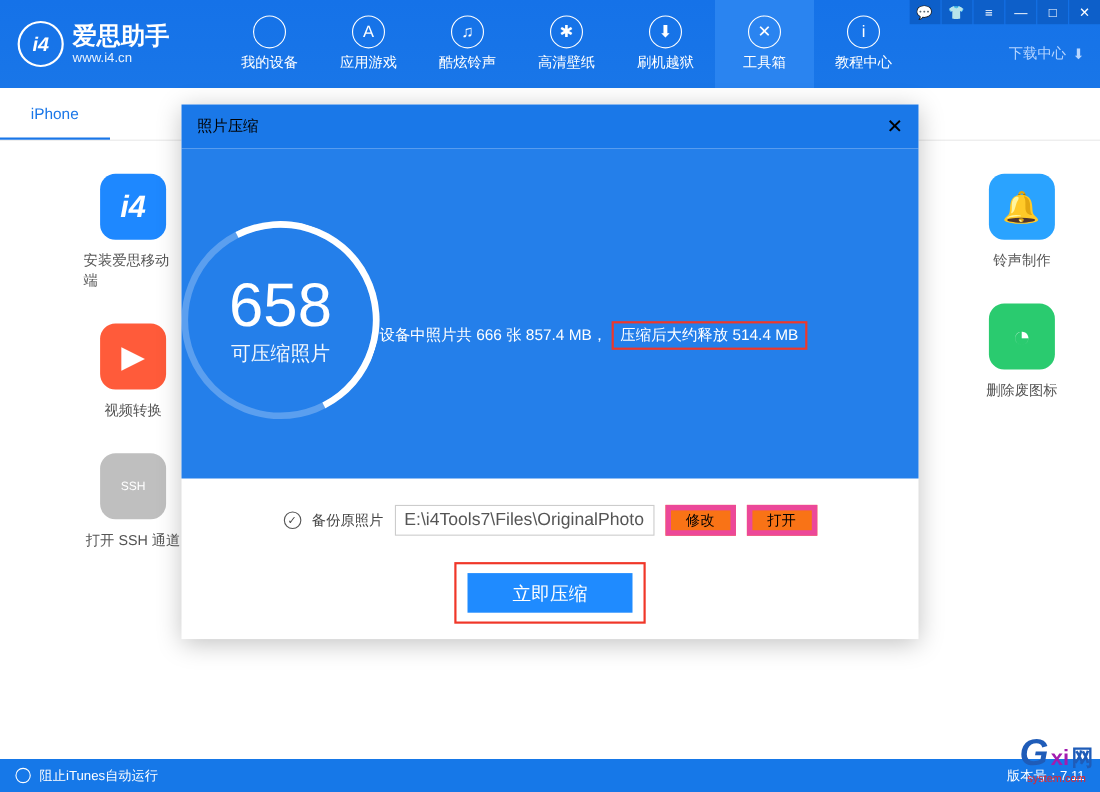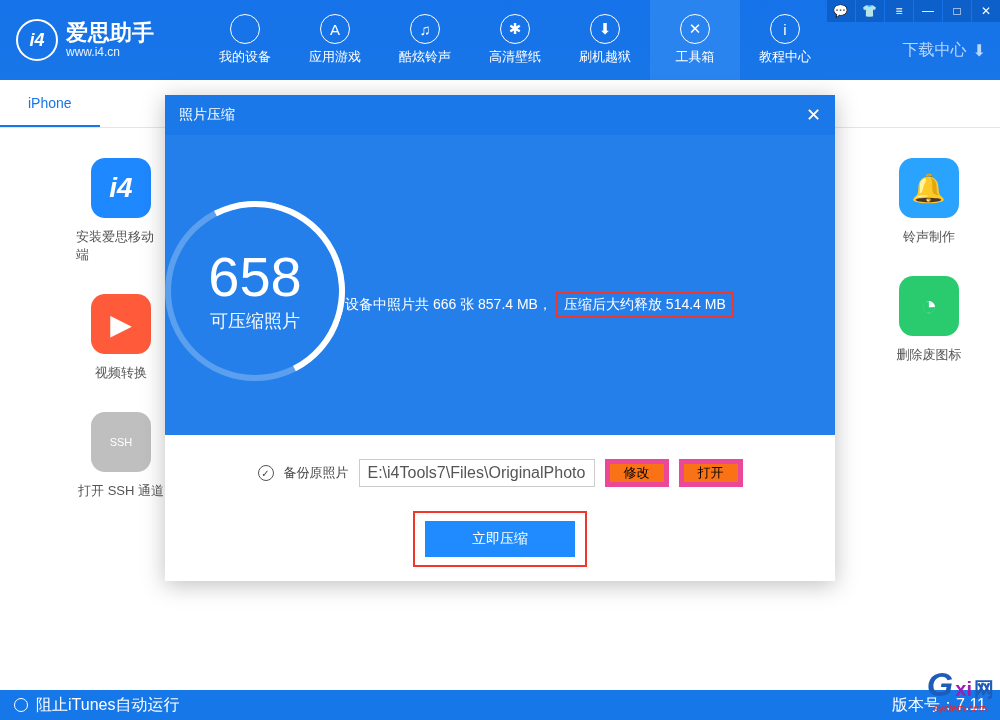--- a/index.html
+++ b/index.html
@@ -13,65 +13,65 @@
 .logo-title { font-size: 22px; font-weight: bold; line-height: 1.1; }
 .logo-sub { font-size: 12px; opacity: 0.9; }
 
 .nav { display: flex; height: 100%; }
 .nav-item { width: 90px; display: flex; flex-direction: column; align-items: center; justify-content: center; cursor: pointer; font-size: 13px; gap: 4px; }
 .nav-item.active { background: #2a84f0; }
 .nav-icon { width: 30px; height: 30px; border: 1.5px solid #fff; border-radius: 50%; display: flex; align-items: center; justify-content: center; font-size: 15px; }
 
 .titlebar-controls { position: absolute; top: 0; right: 0; display: flex; }
 .titlebar-btn { width: 28px; height: 22px; background: #0d5fc9; color: #fff; display: flex; align-items: center; justify-content: center; font-size: 12px; cursor: pointer; margin-left: 1px; }
-.dl-center { position: absolute; top: 40px; right: 14px; color: #b8d6ff; font-size: 16px; cursor: pointer; display: flex; align-items: center; gap: 6px; }
+.dl-center { position: absolute; top: 40px; right: 14px; color: #b8d6ff; font-size: 13px; cursor: pointer; display: flex; align-items: center; gap: 6px; }
 
 
 .subtabs { height: 48px; border-bottom: 1px solid #e5e5e5; display: flex; align-items: stretch; background: #fff; }
 .subtab { padding: 0 28px; display: flex; align-items: center; font-size: 14px; color: #333; border-bottom: 2px solid transparent; cursor: pointer; }
 .subtab.active { color: #1976e8; border-bottom-color: #1976e8; }
 
 
 .main { position: relative; height: 562px; background: #fff; }
 .side-col { position: absolute; top: 30px; width: 90px; display: flex; flex-direction: column; align-items: center; gap: 30px; }
 .side-left { left: 76px; }
 .side-right { right: 26px; }
 .tool-item { display: flex; flex-direction: column; align-items: center; gap: 10px; font-size: 13px; color: #555; cursor: pointer; }
 .tool-icon { width: 60px; height: 60px; border-radius: 14px; display: flex; align-items: center; justify-content: center; color: #fff; font-size: 28px; }
 .tool-i4 { background: #1e88ff; font-style: italic; font-weight: bold; }
 .tool-video { background: #ff5b3a; }
 .tool-ssh { background: #bfbfbf; font-size: 11px; font-weight: normal; position: relative; }
 .tool-bell { background: #2aa3ff; }
 .tool-clean { background: #2acb6f; }
 
 
-.statusbar { position: fixed; bottom: 0; left: 0; right: 0; height: 30px; background: #1678e8; color: #fff; display: flex; align-items: center; justify-content: space-between; padding: 0 14px; font-size: 16px; }
+.statusbar { position: fixed; bottom: 0; left: 0; right: 0; height: 30px; background: #1678e8; color: #fff; display: flex; align-items: center; justify-content: space-between; padding: 0 14px; font-size: 12px; }
 .status-left { display: flex; align-items: center; gap: 8px; }
 .status-circle { width: 14px; height: 14px; border: 1.5px solid #fff; border-radius: 50%; }
 
 
 .modal { position: absolute; top: 95px; left: 165px; width: 670px; height: 486px; background: #fff; box-shadow: 0 4px 22px rgba(0,0,0,0.25); z-index: 10; }
-.modal-hdr { height: 40px; background: #1a78e8; color: #ffffff; display: flex; align-items: center; justify-content: space-between; padding: 0 14px; font-size: 14px; }
+.modal-hdr { height: 40px; background: #1a78e8; color: #000000; display: flex; align-items: center; justify-content: space-between; padding: 0 14px; font-size: 14px; }
 .modal-close { cursor: pointer; font-size: 18px; }
 .modal-top { background: #247fea; height: 300px; color: #fff; display: flex; flex-direction: row; align-items: center; padding-top: 12px; }
 .circle-wrap { width: 180px; height: 180px; border-radius: 50%; border: 6px solid rgba(255,255,255,0.25); display: flex; align-items: center; justify-content: center; position: relative; }
 .circle-wrap::before { content: ''; position: absolute; inset: -6px; border: 6px solid transparent; border-top-color: #fff; border-right-color: #fff; border-radius: 50%; transform: rotate(18deg); }
 .circle-inner { text-align: center; }
 .big-num { font-size: 56px; font-weight: 300; line-height: 1; }
 .circle-label { font-size: 18px; margin-top: 4px; opacity: 0.95; }
 .summary-line { margin-top: 28px; font-size: 14px; display: flex; align-items: center; }
 .red-box { border: 2px solid #f03729; padding: 2px 6px; margin-left: 4px; text-align: center; }
 
 .modal-bottom { padding: 24px 0 0 0; display: flex; flex-direction: column; align-items: center; gap: 24px; }
 .backup-row { display: flex; align-items: center; gap: 10px; font-size: 13px; color: #444; }
 .check-icon { width: 16px; height: 16px; border: 1.5px solid #555; border-radius: 50%; display: flex; align-items: center; justify-content: center; font-size: 10px; }
 .path-input { width: 236px; height: 28px; border: 1px solid #ccc; padding: 0 8px; font-size: 16px; color: #555; }
 .small-btn { height: 28px; padding: 0 14px; border: 5px solid #ec4899; background: #f97316; font-size: 13px; cursor: pointer; }
 .compress-wrap { border: 2px solid #f03729; padding: 8px 10px; }
-.compress-btn { width: 150px; height: 36px; background: #1f8bff; color: #fff; border: none; font-size: 14px; cursor: pointer; }
+.compress-btn { width: 150px; height: 36px; background: #1f8bff; color: #fff; border: none; font-size: 17px; cursor: pointer; }
 
 
 .watermark { position: absolute; bottom: 6px; right: 6px; z-index: 50; font-size: 11px; text-align: center; line-height: 1.1; }
 .wm-top { display: flex; align-items: baseline; justify-content: center; }
 .wm-g { font-size: 34px; font-weight: bold; color: #1f5cb8; font-style: italic; }
 .wm-xi { font-size: 20px; color: #a21caf; font-weight: bold; margin-left: 2px; }
 .wm-net { font-size: 20px; color: #1f5cb8; font-weight: bold; margin-left: 2px; }
 .wm-sub { color: #e22; font-size: 10px; }
 </style>
 </head>

